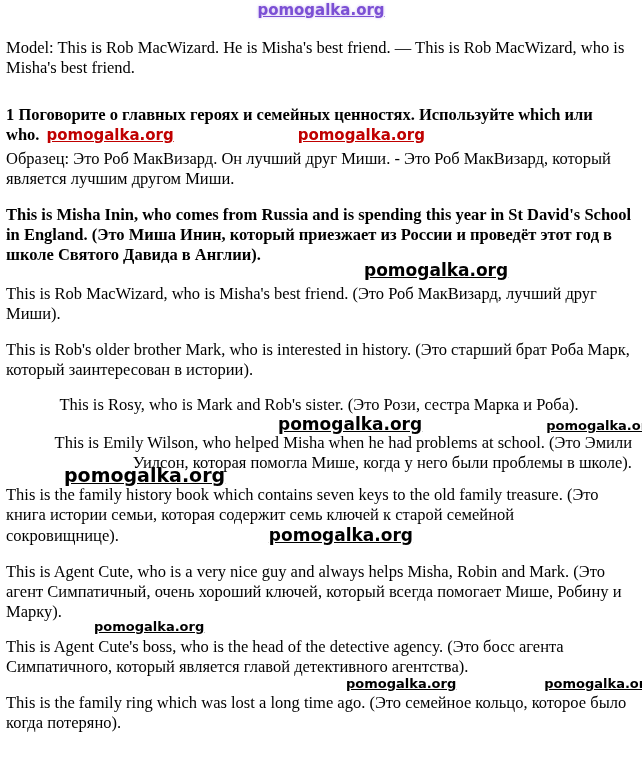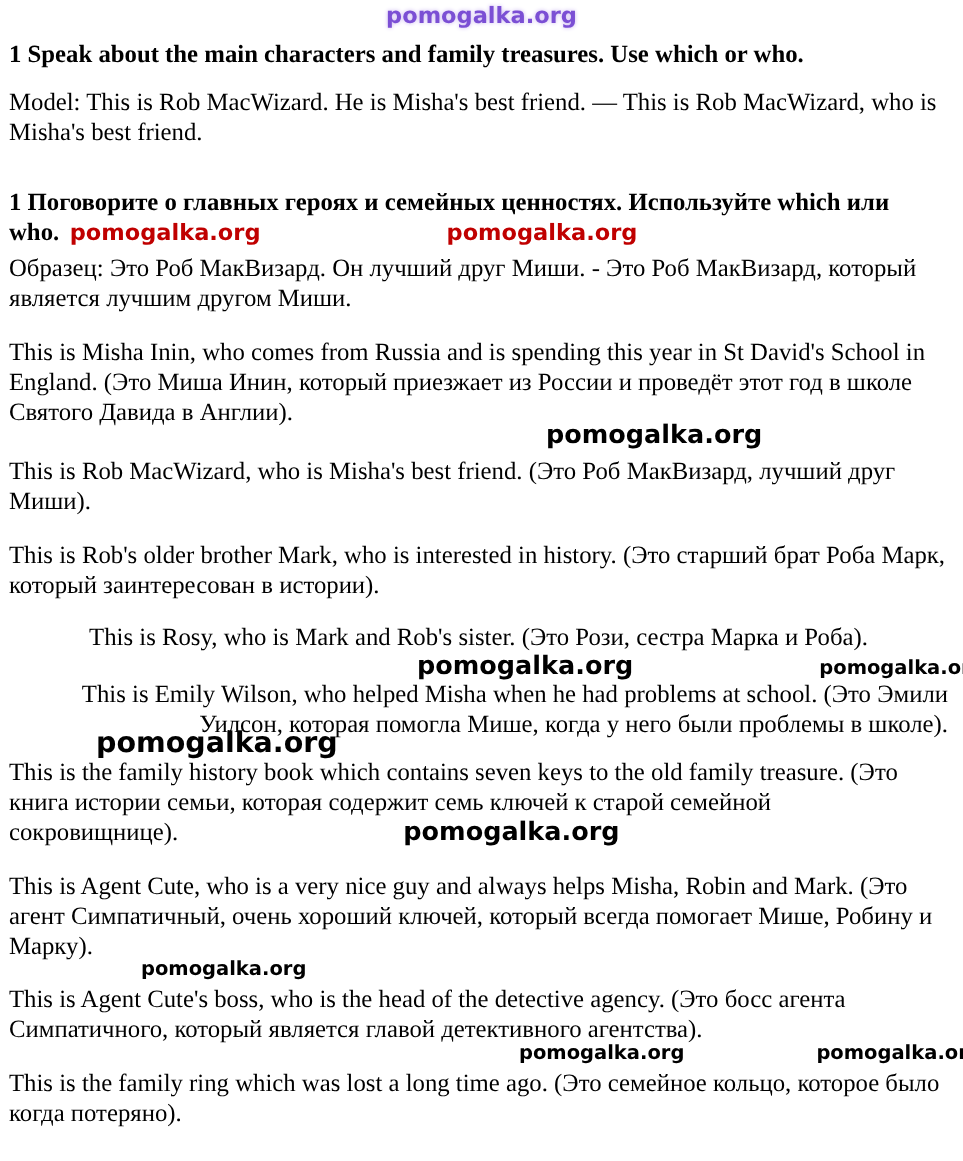--- a/index.html
+++ b/index.html
@@ -20,35 +20,36 @@
   p.para {
     font-size: 16.5px;
     line-height: 20px;
     color: #000000;
   }
   .bold { font-weight: bold; }
 
   .p-model   { margin-top: 12px; }
   .p-head-ru { margin-top: 27px; }
   .p-example { margin-top: 4px; }
-  .p-a1 { margin-top: 16px; }
+  .p-a1 { margin-top: 16px; font-weight: bold; }
   .p-a2 { margin-top: 5px; }
   .p-a3 { margin-top: 16px; }
   .p-a4 { margin-top: 15px; text-align: center; }
   .p-a5 { margin-top: 0; text-align: right; }
   .p-a6 { margin-top: 0; }
   .p-a7 { margin-top: 16px; }
   .p-a8 { margin-top: 2px; }
   .p-a9 { margin-top: 2px; }
 
   .wm {
     font-family: "DejaVu Sans", sans-serif;
     font-weight: bold;
     color: #000000;
     white-space: nowrap;
+    text-decoration: underline;
   }
   .wm-top {
     position: absolute;
     top: 1px; left: 50%;
     transform: translateX(-50%);
     font-size: 15px;
     color: #7b4fd4;
     text-shadow: 0 0 3px #c9b4f0;
   }
   .wm-red { color: #c00000; font-size: 15px; }
@@ -67,21 +68,20 @@
   .wm-line-6 .wm-small-a { font-size: 13px; }
   .wm-line-6 .wm-small-b { font-size: 13px; margin-left: 88px; }
 </style>
 </head>
 <body>
 
 <div class="page">
 
   <div class="wm wm-top">pomogalka.org</div>
 
-  <p class="para bold">1 Speak about the main characters and family treasures. Use which or who.</p>
 
   <p class="para p-model">Model: This is Rob MacWizard. He is Misha's best friend. — This is Rob MacWizard, who is Misha's best friend.</p>
 
   <p class="para bold p-head-ru"><span>1 Поговорите о главных героях и семейных ценностях. Используйте which или who.</span><span class="wm wm-red wm-red-1">pomogalka.org</span><span class="wm wm-red wm-red-2">pomogalka.org</span></p>
 
   <p class="para p-example">Образец: Это Роб МакВизард. Он лучший друг Миши. - Это Роб МакВизард, который является лучшим другом Миши.</p>
 
   <p class="para p-a1">This is Misha Inin, who comes from Russia and is spending this year in St David's School in England. (Это Миша Инин, который приезжает из России и проведёт этот год в школе Святого Давида в Англии).</p>
 
   <div class="wm-line wm-line-1"><span class="wm">pomogalka.org</span></div>

